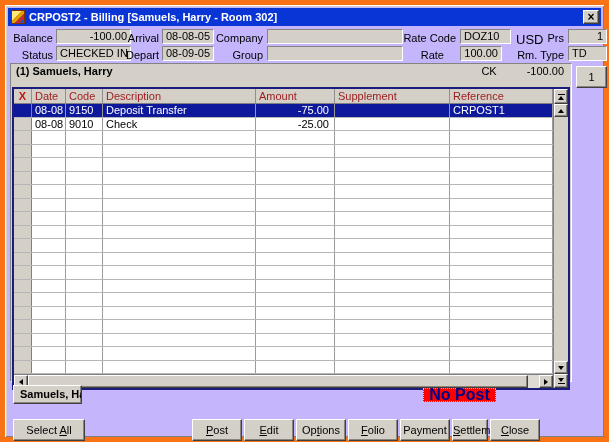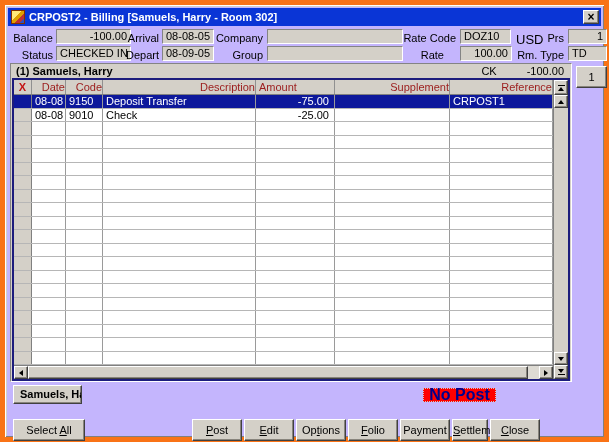--- a/index.html
+++ b/index.html
@@ -23,29 +23,29 @@
   .lbl{position:absolute;font-size:11px;color:#000;text-align:right;white-space:nowrap;}
   .field{position:absolute;height:15px;background:#d4d0c8;
     border:1px solid;border-color:#848484 #ffffff #ffffff #848484;
     font-size:11px;line-height:13px;padding:0 3px;box-sizing:border-box;
     white-space:nowrap;overflow:hidden;}
   .field.right{text-align:right;}
   .plain{position:absolute;font-size:13px;color:#000;white-space:nowrap;}
   
   .rec{position:absolute;left:5px;top:58px;width:562px;height:319px;box-sizing:border-box;
     border:1px solid;border-color:#848484 #ffffff #ffffff #848484;background:#d4d0c8;}
-  .summary{height:14px;display:flex;align-items:center;font-size:11px;padding:0 7px 0 5px;}
+  .summary{height:14px;display:flex;align-items:center;font-size:11px;padding:0 7px 9px 5px;}
   .summary .guest{font-weight:bold;flex:1;white-space:nowrap;overflow:hidden;}
   .summary .ck{margin-right:30px;}
   .grid{margin:0 1px;height:303px;border:2px solid var(--table_border,#1c1c7c);
     display:flex;box-sizing:border-box;background:#fff;}
   .grid-main{flex:1;display:flex;flex-direction:column;min-width:0;}
   .thead{height:15px;display:flex;background:#d4d0c8;border-bottom:1px solid #808080;box-sizing:border-box;flex:0 0 auto;}
   .th{font-size:11px;color:var(--header_text,#9b1c1c);padding:1px 0 0 3px;
-    border-right:1px solid #909090;box-sizing:border-box;overflow:hidden;white-space:nowrap;text-align:right;}
+    border-right:1px solid #909090;box-sizing:border-box;overflow:hidden;white-space:nowrap;}
   .th.cx{color:#c41414;font-weight:bold;text-align:center;padding-left:0;}
   .tbody{flex:1;overflow:hidden;background:#fff;}
   .trow{height:13.5px;display:flex;border-bottom:1px solid #b6b6b6;box-sizing:border-box;background:#fff;}
   .cell{font-size:11px;line-height:12.5px;padding:0 3px;border-right:1px solid #9a9a9a;
     box-sizing:border-box;overflow:hidden;white-space:nowrap;color:#000;}
   .cell.cx{background:#d4d0c8;border-right:1px solid #808080;padding:0;}
   .w-x{width:18px;flex:0 0 18px;}
   .w-date{width:34px;flex:0 0 34px;}
   .w-code{width:37px;flex:0 0 37px;}
   .w-desc{width:153px;flex:0 0 153px;}
@@ -112,21 +112,21 @@
   <div class="lbl" style="left:528px;top:27px;width:31px;">Prs</div>
   <div class="field right" style="left:563px;top:24px;width:39px;">1</div>
 
   <div class="lbl" style="left:6px;top:44px;width:42px;">Status</div>
   <div class="field" style="left:51px;top:41px;width:75px;">CHECKED IN</div>
   <div class="lbl" style="left:112px;top:44px;width:42px;">Depart</div>
   <div class="field" style="left:157px;top:41px;width:52px;">08-09-05</div>
   <div class="lbl" style="left:204px;top:44px;width:54px;">Group</div>
   <div class="field" style="left:262px;top:41px;width:136px;"></div>
   <div class="lbl" style="left:382px;top:44px;width:57px;">Rate</div>
-  <div class="field right" style="left:455px;top:41px;width:52px;">100.00</div>
+  <div class="field right" style="left:455px;top:41px;width:42px;">100.00</div>
   <div class="lbl" style="left:505px;top:44px;width:54px;">Rm. Type</div>
   <div class="field" style="left:563px;top:41px;width:39px;">TD</div>
 
   <div class="rec">
     <div class="summary">
       <span class="guest">(1) Samuels, Harry</span>
       <span class="ck">CK</span>
       <span>-100.00</span>
     </div>
 

